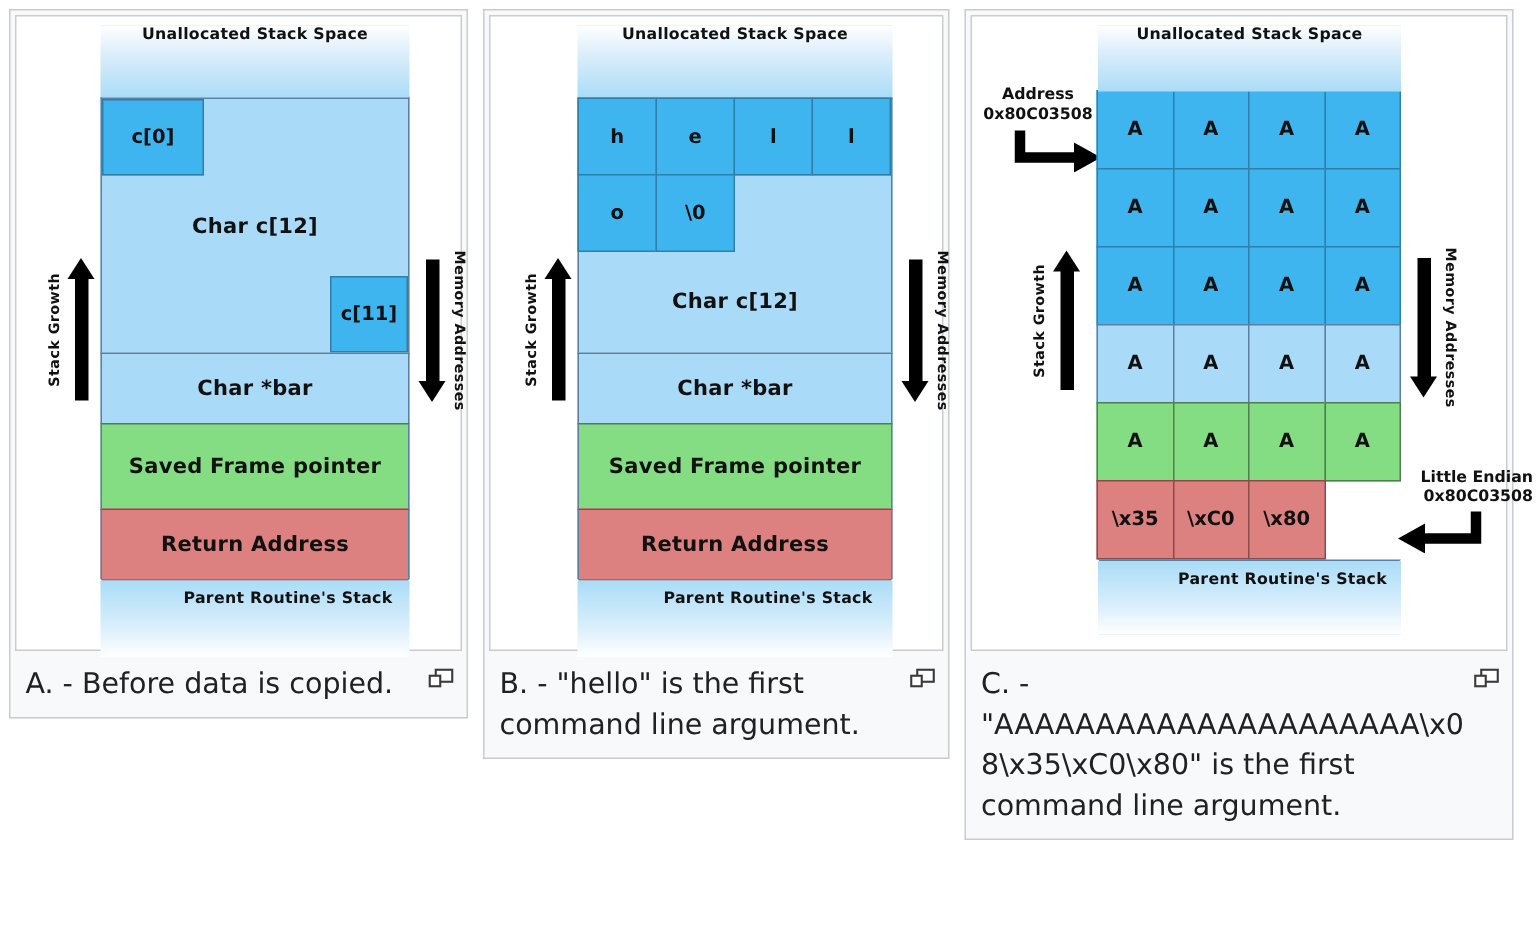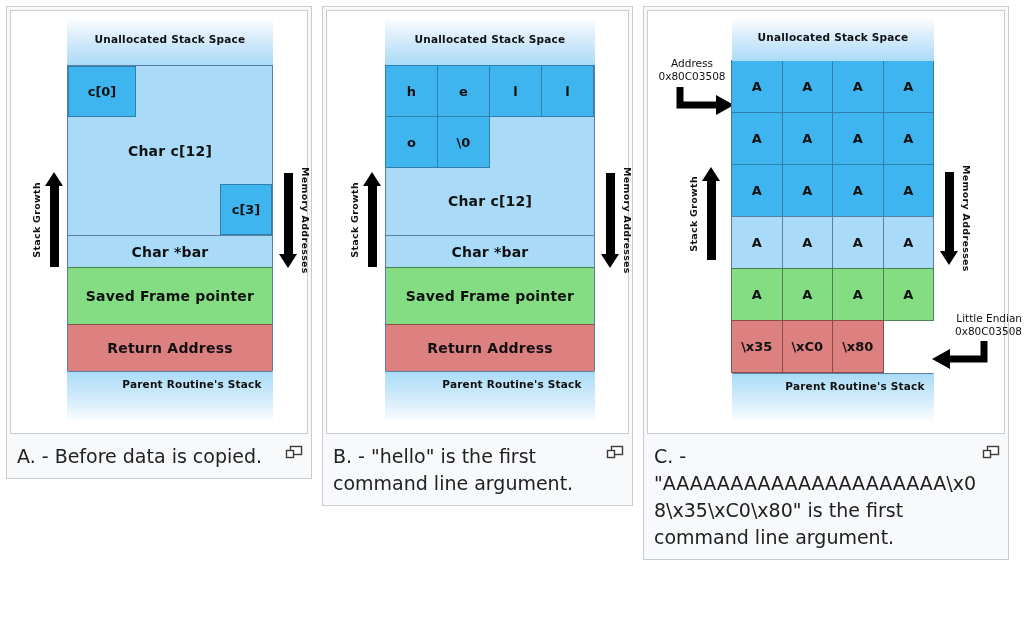--- a/index.html
+++ b/index.html
@@ -92,41 +92,41 @@
     border-right: 1px solid #5a7fa0;
   }
   .band-label { font-size: 10.5px; letter-spacing: .2px; }
   .band-label.big { font-size: 14px; }
 
   .band.unalloc {
     height: 48px;
     background: linear-gradient(to bottom, #ffffff 0%, #ddeefb 38%, #aadcf7 100%);
     border-left-color: transparent;
     border-right-color: transparent;
-    align-items: center;
+    align-items: flex-start;
     padding-bottom: 5px;
   }
   .band.parent {
     height: 52px;
     background: linear-gradient(to bottom, #aadcf7 0%, #dbeffc 62%, #ffffff 100%);
     border-left-color: transparent;
     border-right-color: transparent;
     align-items: flex-start;
     padding-top: 6px;
     border-top: 1px solid #5a7fa0;
     padding-left: 44px;
   }
   .band.buf   { background: #a9daf7; border-top: 1px solid #5a7fa0; }
   .band.bar   { background: #a9daf7; border-top: 1px solid #5a7fa0; }
   .band.sfp   { background: #84dd82; border-top: 1px solid #4e7f4d; }
   .band.ret   { background: #dd8080; border-top: 1px solid #8a4b4b; }
 
   
   .h-buf  { height: 170px; }
-  .h-bar  { height: 32px; }
+  .h-bar  { height: 47px; }
   .h-sfp  { height: 57px; justify-content: center; }
   .h-ret  { height: 47px; }
 
   
   .cell-abs {
     position: absolute;
     background: #3fb5f0;
     border: 1px solid #2f7fab;
     display: flex; align-items: center; justify-content: center;
     font-weight: bold; font-size: 13px; color: #111;
@@ -199,21 +199,21 @@
     border-right: 9px solid transparent;
     border-top: 14px solid #000;
     margin-top: -1px;
   }
   .arrow-v { display: flex; flex-direction: column; align-items: center; }
 
   
   .callout {
     position: absolute;
     font-size: 10.5px;
-    font-weight: normal;
+    font-weight: bold;
     color: #111;
     line-height: 1.25;
     white-space: nowrap;
   }
   .callout .lines { text-align: center; }
   .elbow-right { position: absolute; }
   .elbow-left  { position: absolute; }
 </style>
 </head>
 <body>
@@ -244,21 +244,21 @@
           <div class="band unalloc">
             <span class="band-label">Unallocated Stack Space</span>
           </div>
 
           <div class="band buf h-buf">
             <span class="band-label big">Char c[12]</span>
             <div class="cell-abs" style="left:0; top:0; width:68px; height:51px;">
               <span>c[0]</span>
             </div>
             <div class="cell-abs" style="right:0; bottom:0; width:52px; height:51px;">
-              <span>c[3]</span>
+              <span>c[11]</span>
             </div>
           </div>
 
           <div class="band bar h-bar">
             <span class="band-label big">Char *bar</span>
           </div>
           <div class="band sfp h-sfp">
             <span class="band-label big">Saved Frame pointer</span>
           </div>
           <div class="band ret h-ret">

